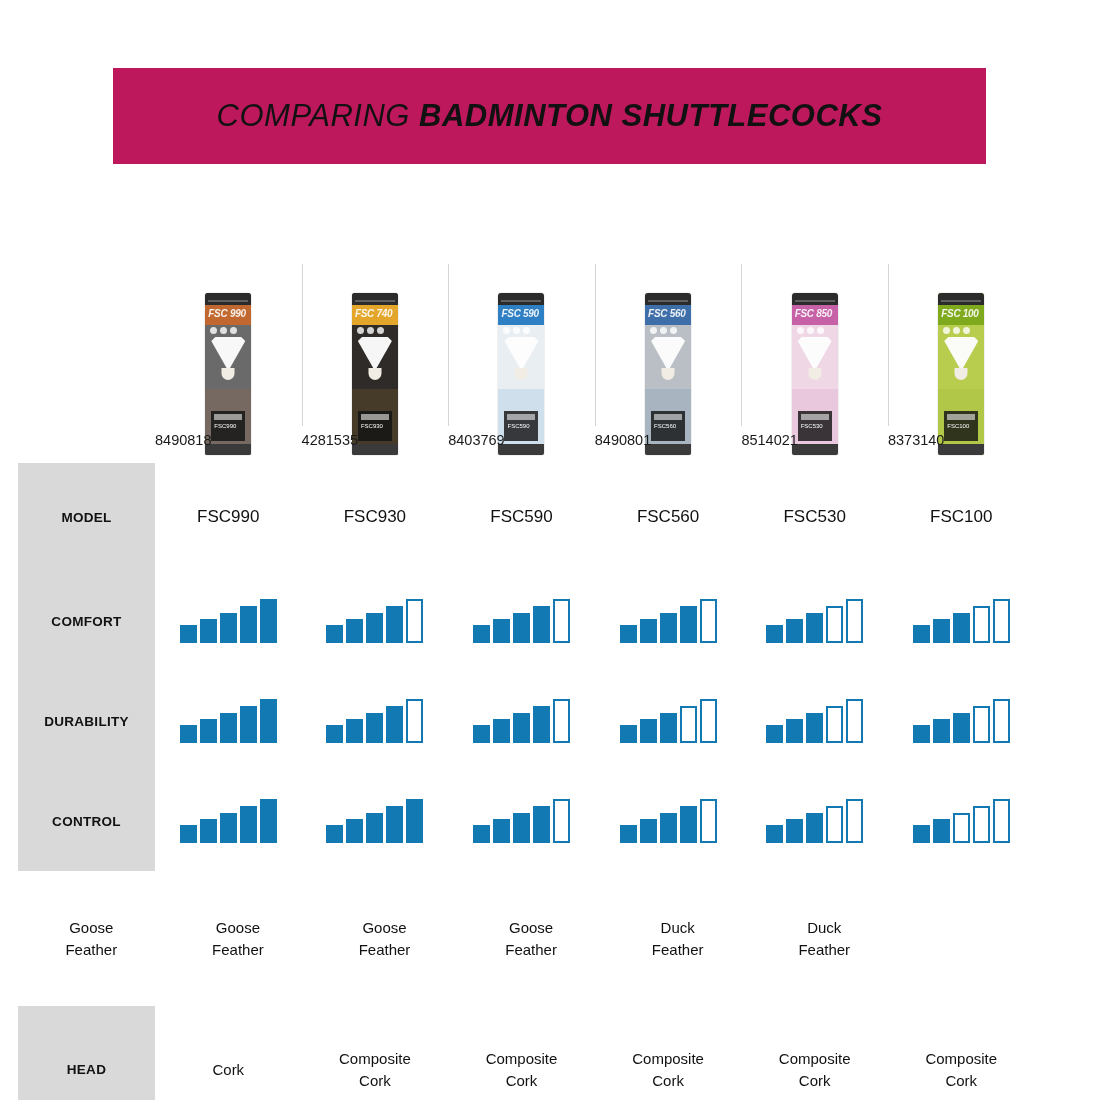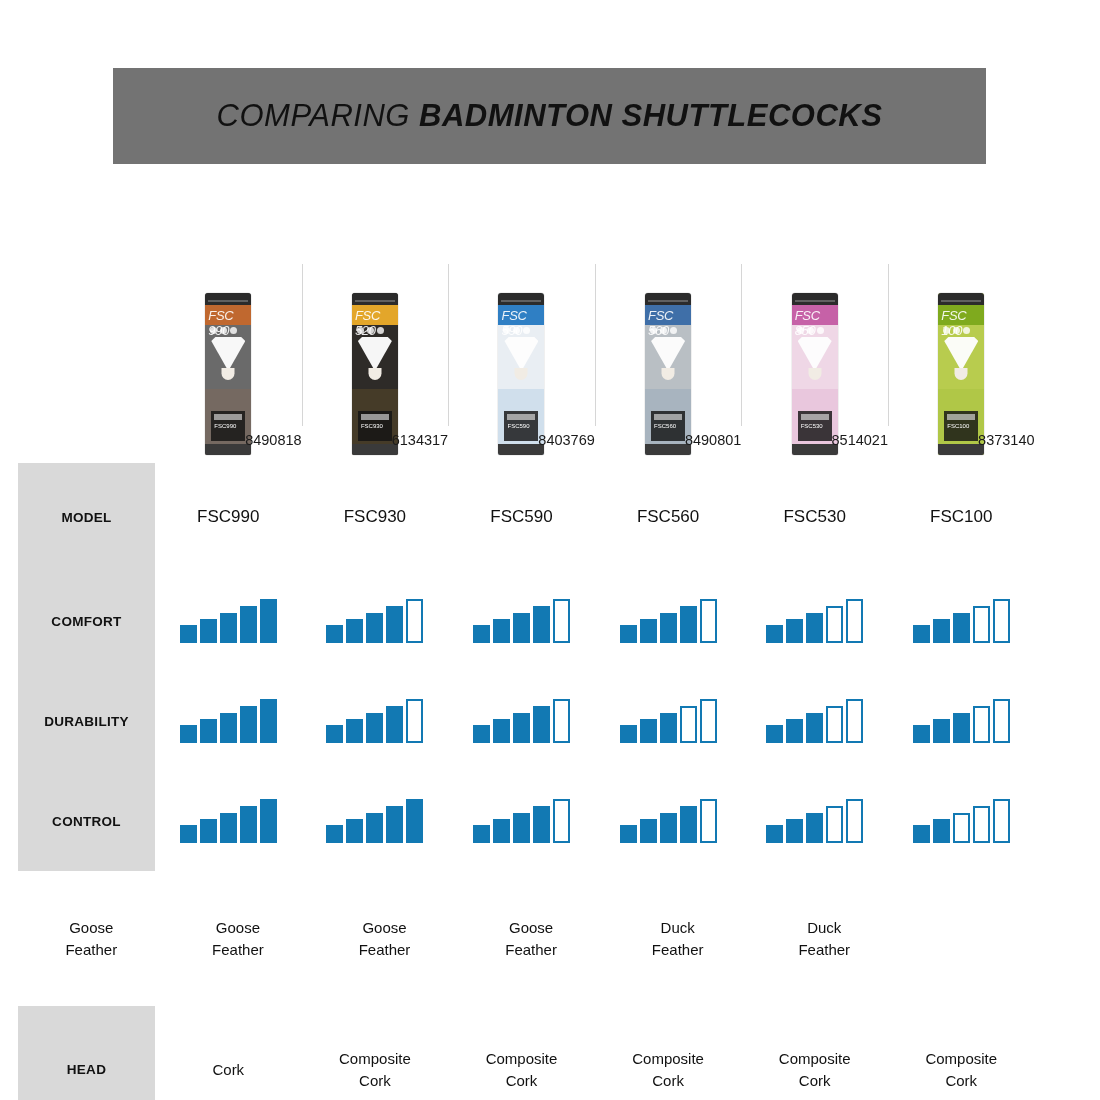--- a/index.html
+++ b/index.html
@@ -10,21 +10,21 @@
     font-family: "Liberation Sans", sans-serif;
     color: #111111;
     overflow: hidden;
   }
 
   
   #title-banner {
     position: absolute;
     left: 113px; top: 68px;
     width: 873px; height: 96px;
-    background: #737373;
+    background: #be185d;
     display: flex; align-items: center; justify-content: center;
   }
   #title-text {
     font-size: 31px;
     letter-spacing: 0.5px;
     font-style: italic;
     white-space: nowrap;
   }
   #title-text .light { font-weight: normal; }
   #title-text .bold { font-weight: bold; }
@@ -65,21 +65,21 @@
     content: "";
     position: absolute; left: 3px; right: 3px; top: 7px;
     height: 2px; background: rgba(255,255,255,0.25);
   }
   .tube .band {
     position: absolute; left: 0; right: 0; top: 12px;
     height: 20px;
   }
   .tube .band .word {
     position: absolute; left: 3px; top: 3px;
-    font-size: 13px; font-weight: normal; font-style: italic;
+    font-size: 10px; font-weight: bold; font-style: italic;
     color: rgba(255,255,255,0.9);
     letter-spacing: -0.3px;
   }
   .tube .dots {
     position: absolute; left: 5px; top: 34px;
     width: 34px; height: 7px;
     display: flex; gap: 3px;
   }
   .tube .dots span {
     width: 7px; height: 7px; border-radius: 50%;
@@ -128,21 +128,21 @@
   }
 
   #code-row {
     position: absolute;
     left: 155px; top: 432px;
     width: 880px; height: 26px;
     display: flex;
   }
   #code-row .code-cell {
     width: 146.6px;
-    text-align: right;
+    text-align: left;
     font-size: 14.5px;
     color: #1a1a1a;
   }
 
   
   #table {
     position: absolute;
     left: 18px; top: 463px;
     width: 1017px;
   }
@@ -216,21 +216,21 @@
           <i></i>
           <b>FSC990</b>
         </div>
         <div class="foot"></div>
       </div>
     </div>
     <div class="product-cell">
       <div class="tube" style="background: rgb(46, 43, 40);">
         <div class="cap"></div>
         <div class="band" style="background:#e3a62a">
-          <span class="word">FSC 520</span>
+          <span class="word">FSC 740</span>
         </div>
         <div class="dots">
           <span></span>
           <span></span>
           <span></span>
         </div>
         <div class="shuttle">
           <div class="skirt"></div>
           <div class="cork"></div>
         </div>
@@ -331,21 +331,21 @@
           <i></i>
           <b>FSC100</b>
         </div>
         <div class="foot"></div>
       </div>
     </div>
   </div>
 
 <div id="code-row">
     <div class="code-cell">8490818</div>
-    <div class="code-cell">6134317</div>
+    <div class="code-cell">4281535</div>
     <div class="code-cell">8403769</div>
     <div class="code-cell">8490801</div>
     <div class="code-cell">8514021</div>
     <div class="code-cell">8373140</div>
   </div>
 
 <div id="table">
 
   <div class="row r-model">
     <div class="row-label">MODEL</div>

